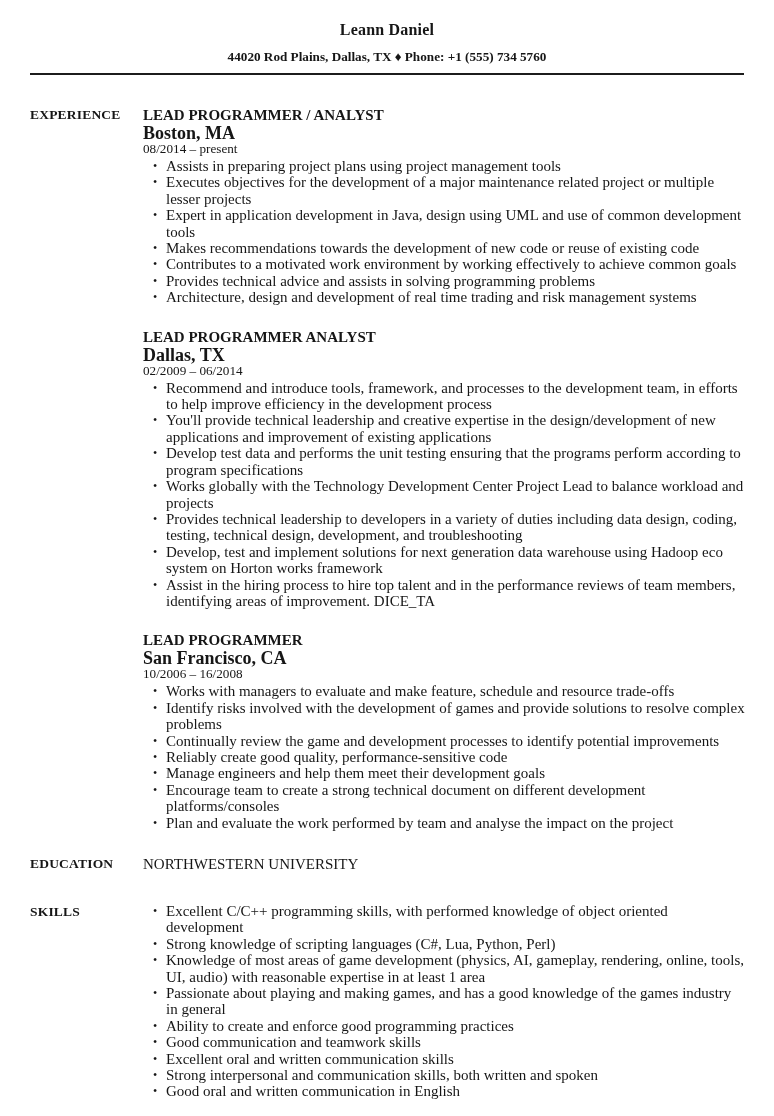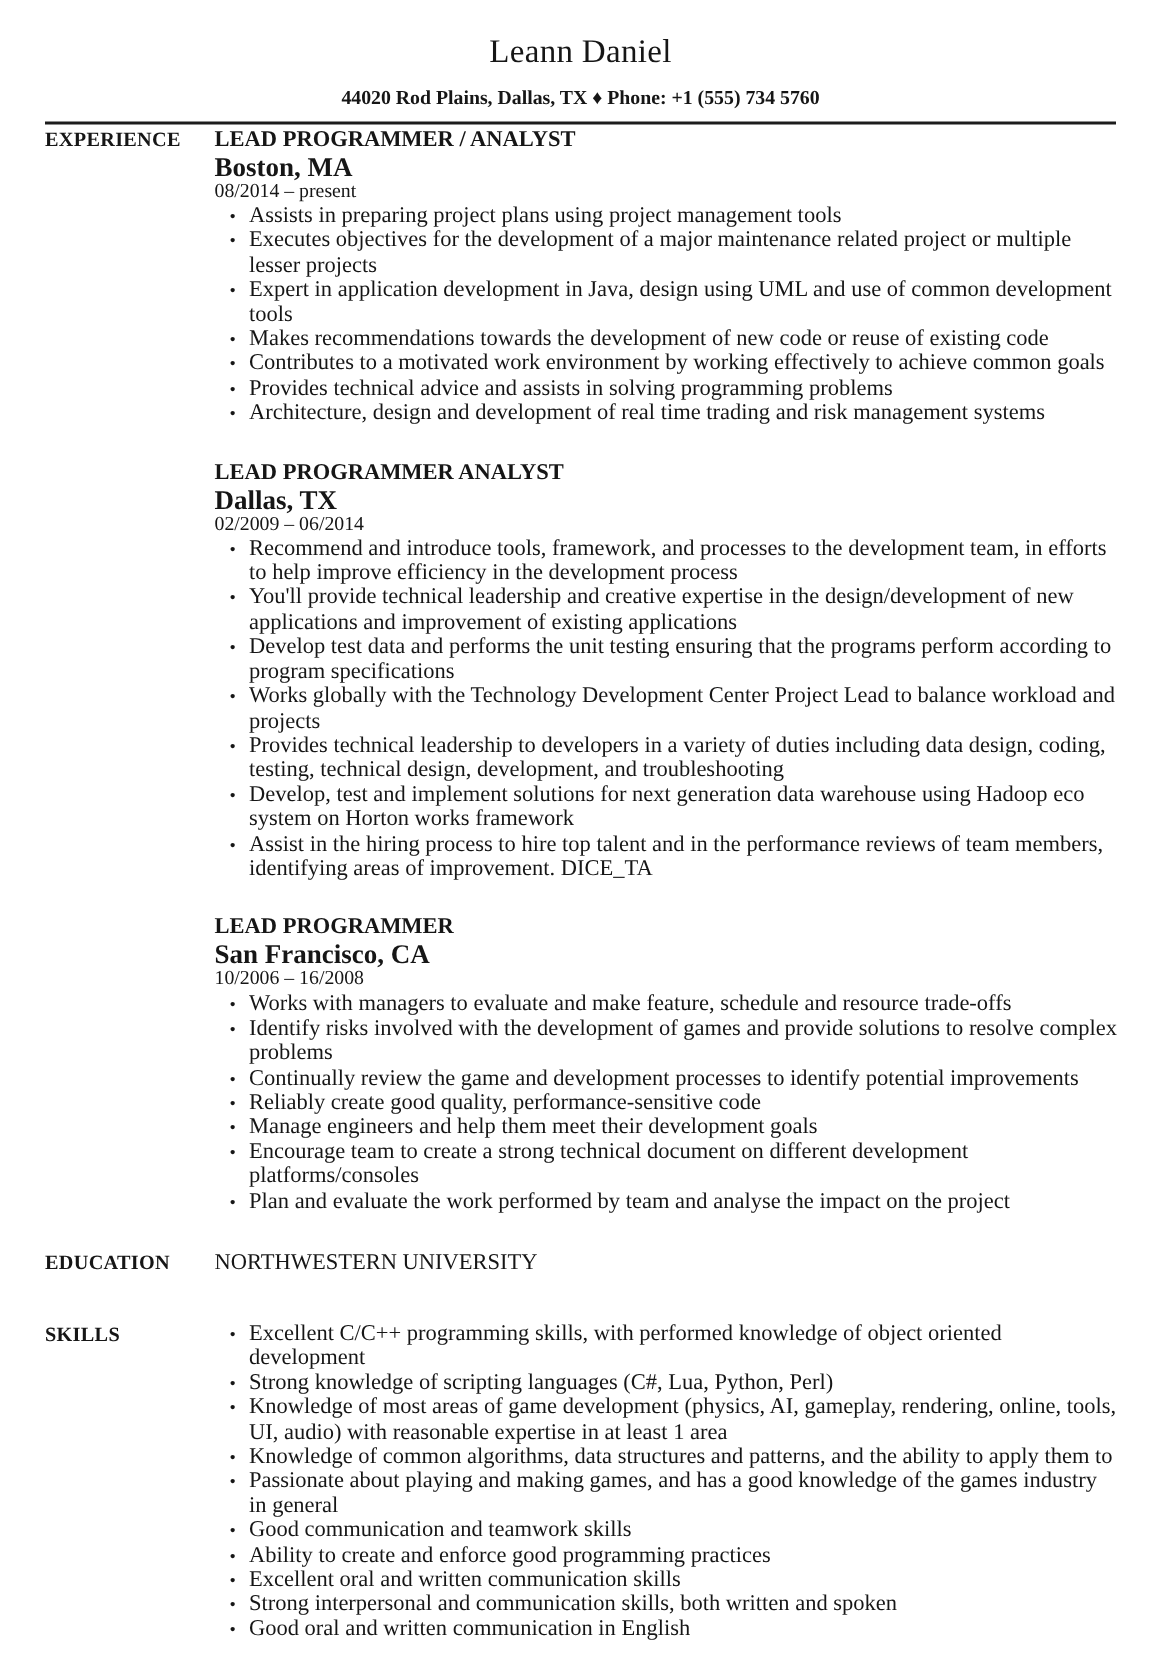--- a/index.html
+++ b/index.html
@@ -12,36 +12,36 @@
   .page {
     position: relative;
     width: 774px;
     min-height: 1116px;
     background: #ffffff;
     overflow: hidden;
   }
   
   .header { text-align: center; padding-top: 21px; }
   .name {
-    font-size: 22px;
-    font-weight: normal;
+    font-size: 16px;
+    font-weight: bold;
     letter-spacing: 0.2px;
   }
   .contact {
     margin-top: 10px;
     font-size: 13.2px;
     font-weight: bold;
   }
   .divider {
     height: 0;
     border-bottom: 2.5px solid #1c1c1c;
     margin: 8px 30px 0 30px;
   }
   
-  .main { padding: 1px 28px 0 30px; }
+  .main { padding: 31px 28px 0 30px; }
   .section {
     display: grid;
     grid-template-columns: 113px 1fr;
     align-items: start;
   }
   .section-label {
     font-size: 13.5px;
     font-weight: bold;
     letter-spacing: 0.2px;
     padding-top: 1px;
@@ -167,24 +167,23 @@
       </div>
     </div>
 
     <div class="section section-skills">
       <div class="section-label">SKILLS</div>
       <div>
         <ul class="bullets">
           <li>Excellent C/C++ programming skills, with performed knowledge of object oriented development</li>
           <li>Strong knowledge of scripting languages (C#, Lua, Python, Perl)</li>
           <li>Knowledge of most areas of game development (physics, AI, gameplay, rendering, online, tools, UI, audio) with reasonable expertise in at least 1 area</li>
-          <li>Knowledge of common algorithms, data structures and patterns, and the ability to apply them to</li>
           <li>Passionate about playing and making games, and has a good knowledge of the games industry in general</li>
+          <li>Ability to create and enforce good programming practices</li>
           <li>Good communication and teamwork skills</li>
-          <li>Ability to create and enforce good programming practices</li>
           <li>Excellent oral and written communication skills</li>
           <li>Strong interpersonal and communication skills, both written and spoken</li>
           <li>Good oral and written communication in English</li>
         </ul>
       </div>
     </div>
 
   </div>
 </div>
 

